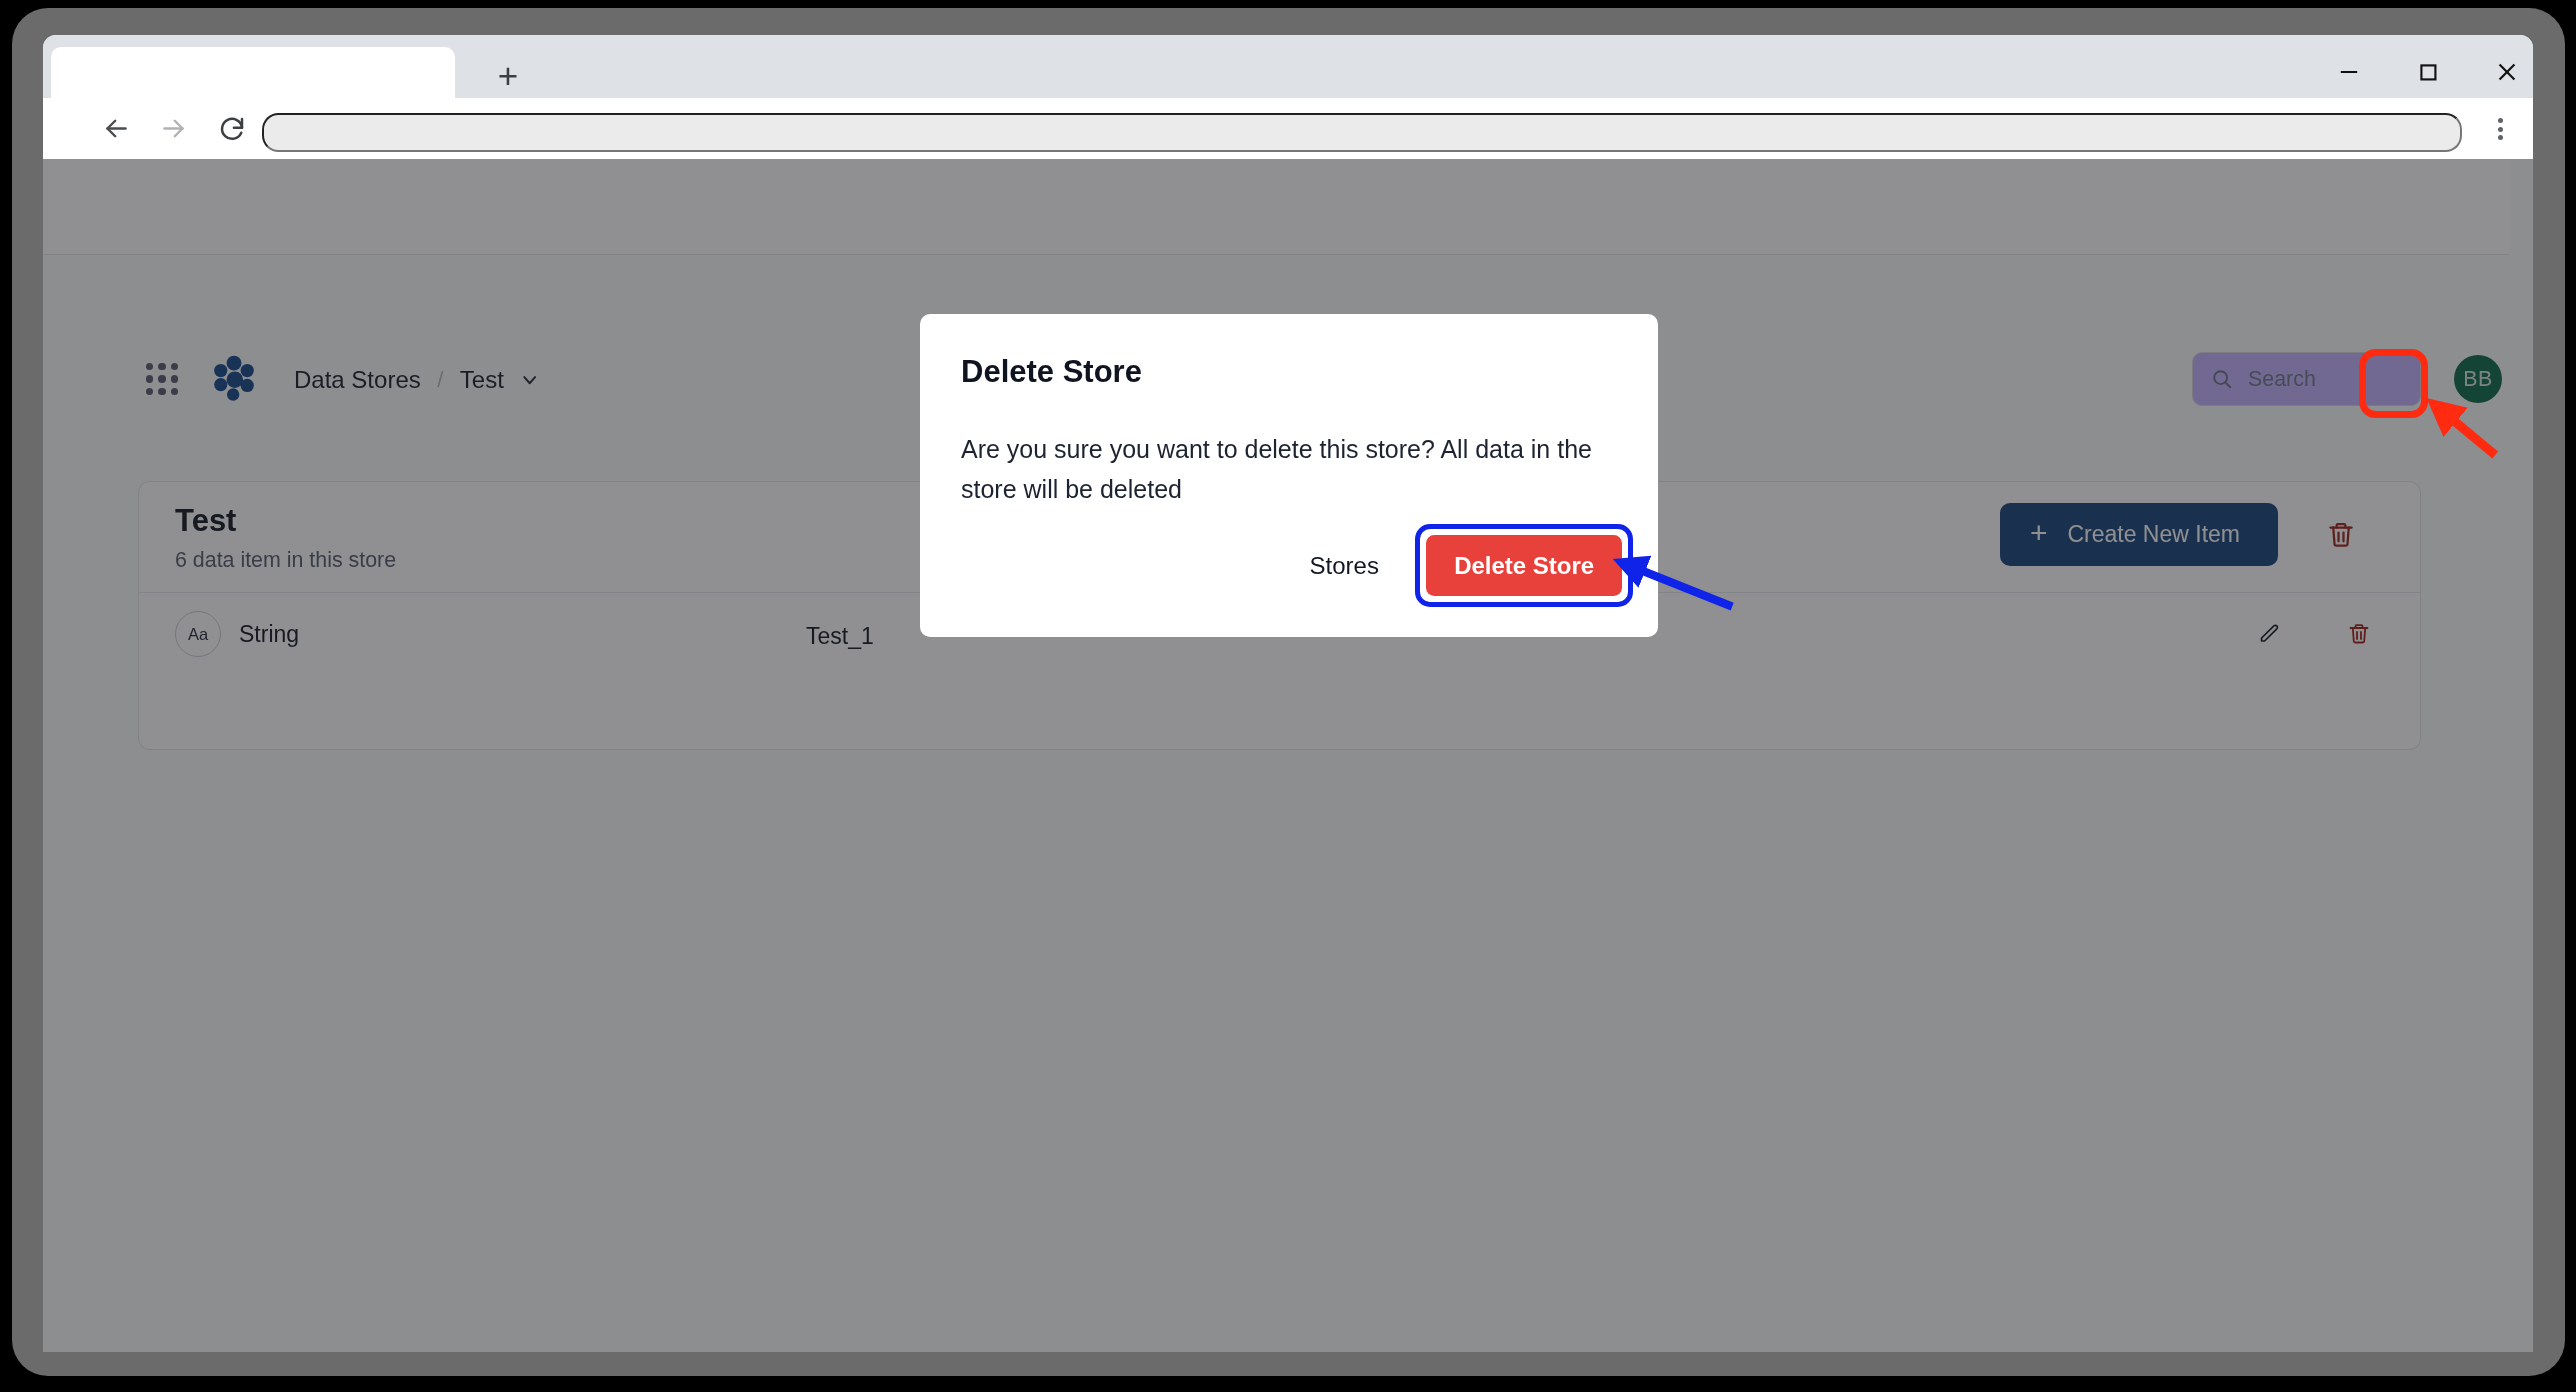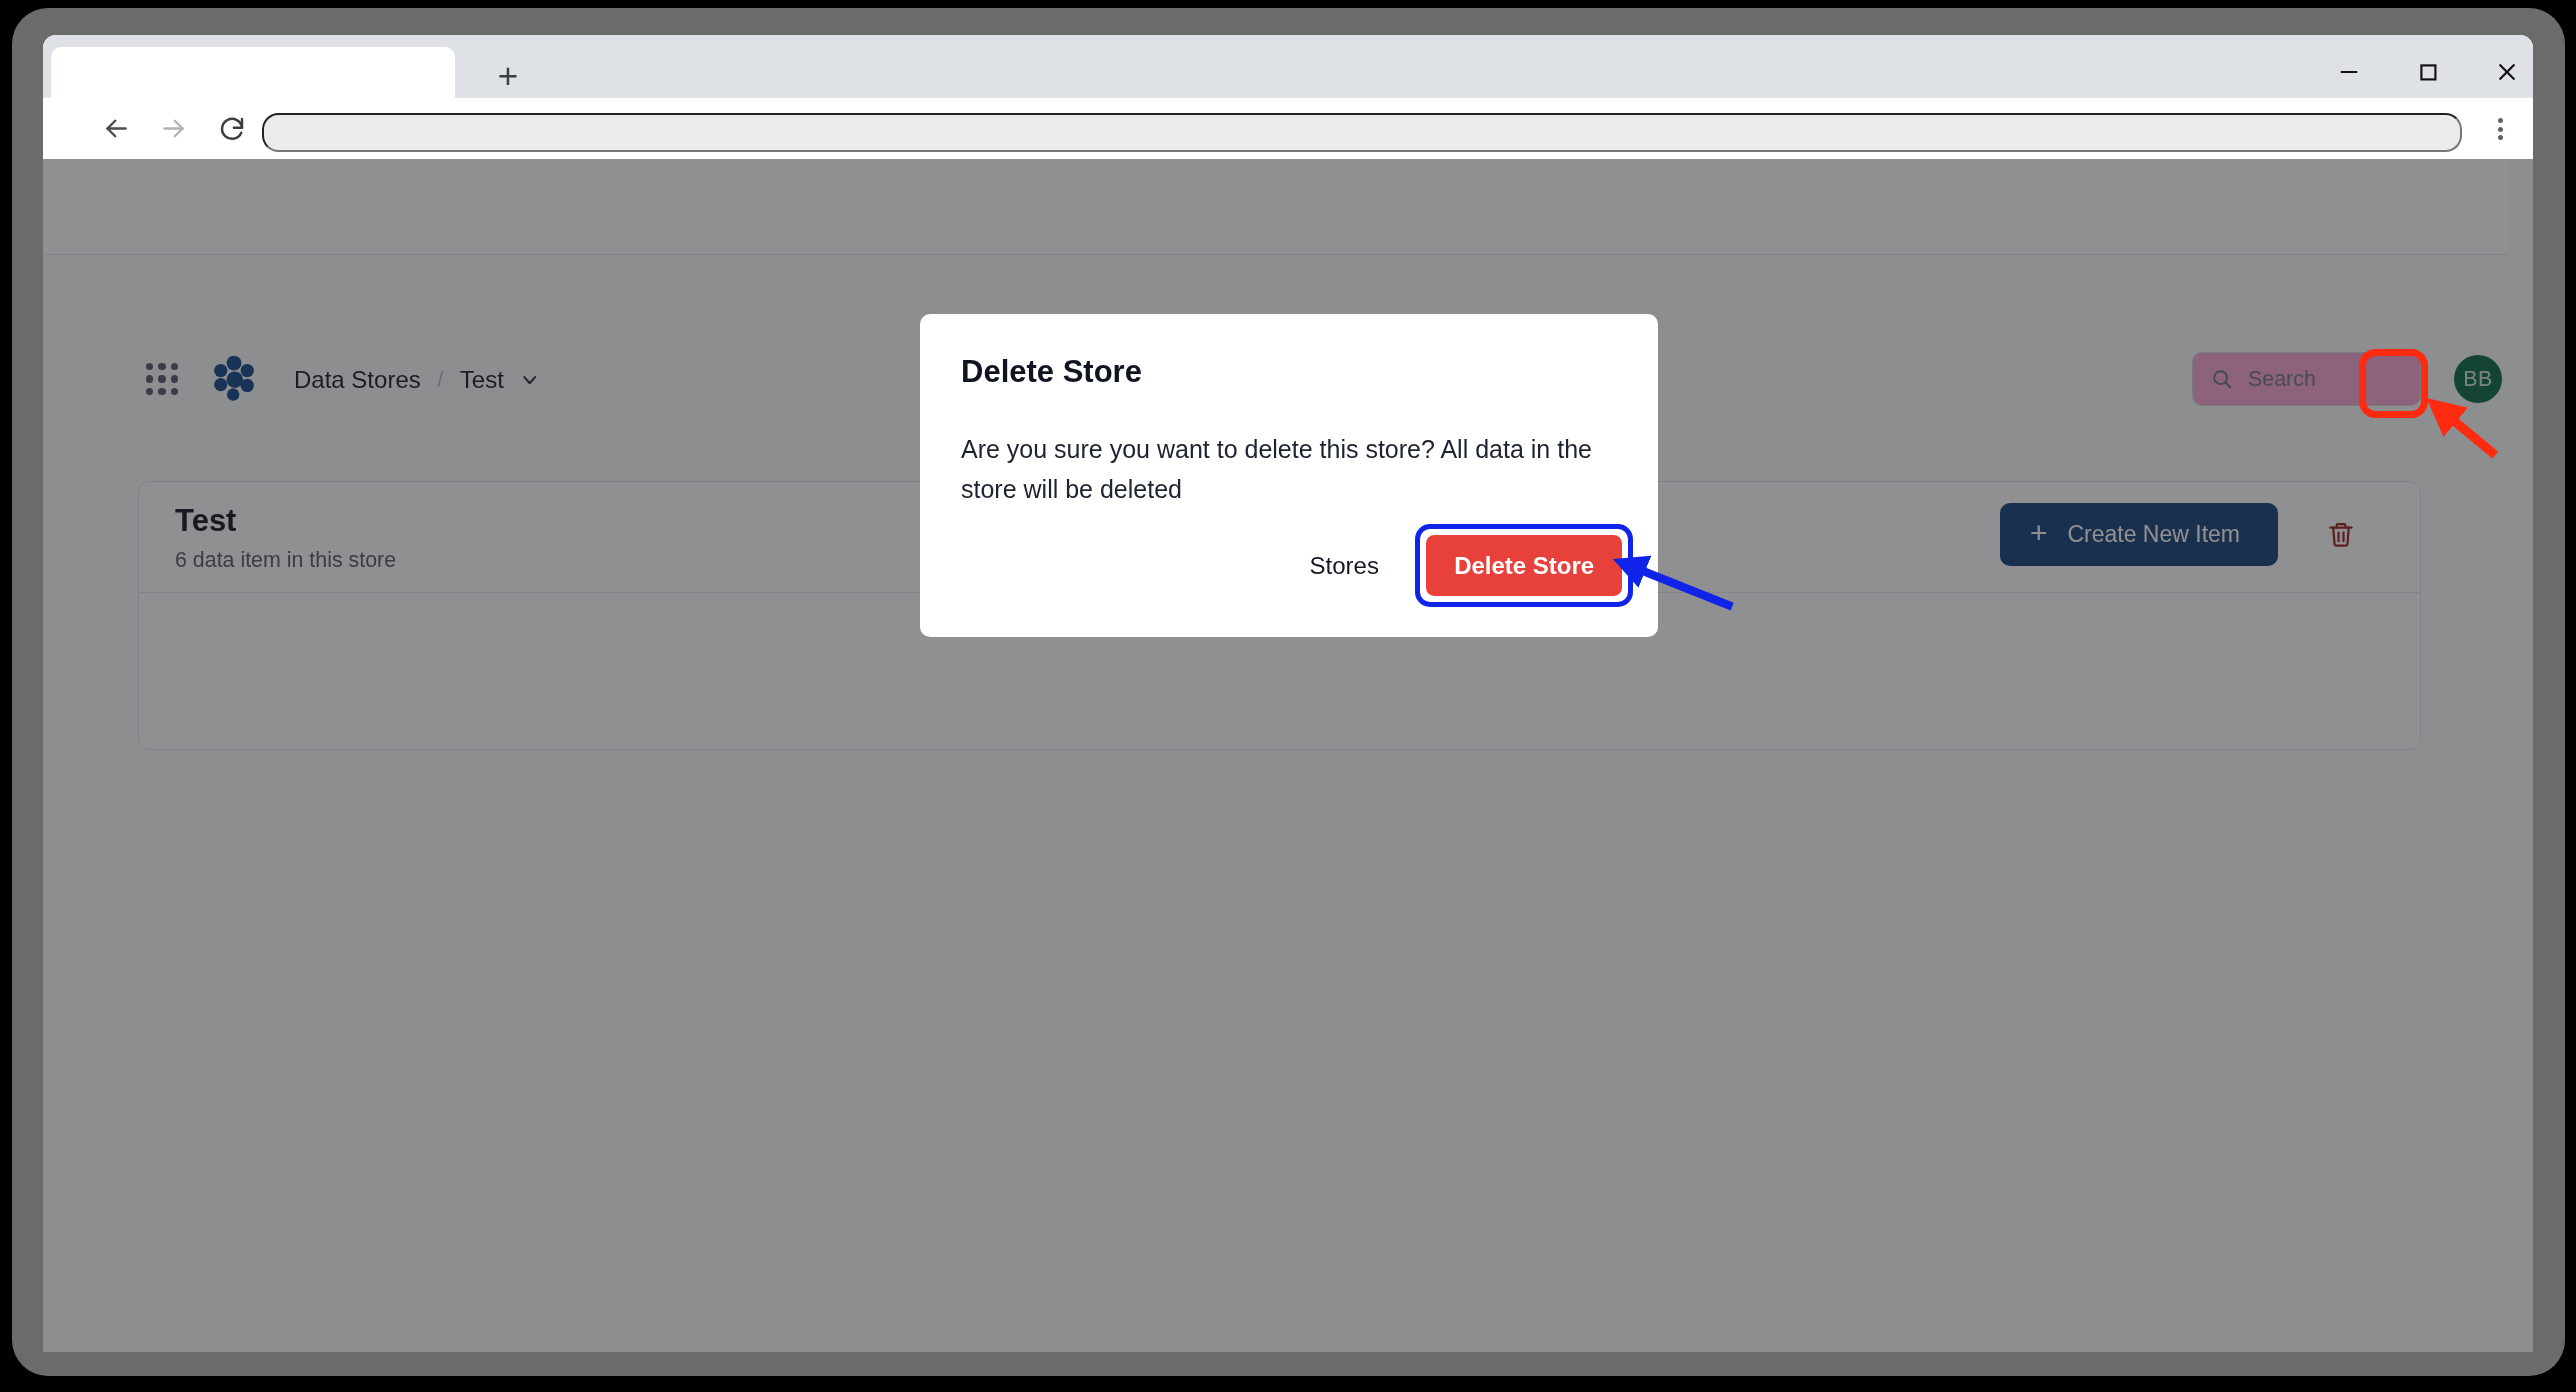--- a/index.html
+++ b/index.html
@@ -209,21 +209,21 @@
     align-items: center;
   }
   #header-search {
     position: absolute;
     left: 2149px;
     top: 193px;
     width: 229px;
     height: 54px;
     border: 0.8px solid #d5d8de;
     border-radius: 10px;
-    background: #f9a8d4;
+    background: #c4b5fd;
     display: flex;
     align-items: center;
     box-sizing: border-box;
   }
   #search-icon { margin-left: 18px; display:flex; align-items:center; }
   #search-input {
     border: none;
     outline: none;
     background: transparent;
     font-family: "Liberation Sans", sans-serif;
@@ -621,20 +621,44 @@
             <polyline points="3.5,6 20.5,6"></polyline>
             <path d="M8.5 6V4.2a1 1 0 0 1 1-1h5a1 1 0 0 1 1 1V6"></path>
             <path d="M5.8 6l1 13.2a1.4 1.4 0 0 0 1.4 1.3h7.6a1.4 1.4 0 0 0 1.4-1.3L18.2 6"></path>
             <line x1="10" y1="10" x2="10" y2="17"></line>
             <line x1="14" y1="10" x2="14" y2="17"></line>
           </svg>
         </button>
       </div>
 
 
+      <div id="table-row">
+        <div id="row-type-cell">
+          <span id="type-badge-icon">Aa</span>
+          <span id="row-type-label">String</span>
+        </div>
+        <div id="row-key-cell">Test_1</div>
+
+        <div id="row-actions">
+          <button class="row-action">
+            <svg width="28" height="28" viewBox="0 0 24 24" fill="none" stroke="#1a1f2b" stroke-width="1.7" stroke-linecap="round" stroke-linejoin="round">
+              <path d="M16.9 3.9a2 2 0 0 1 2.9 2.9L7.6 19H4.6v-3z"></path>
+            </svg>
+          </button>
+          <button class="row-action">
+            <svg width="28" height="28" viewBox="0 0 24 24" fill="none" stroke="#a5241d" stroke-width="1.8" stroke-linecap="round" stroke-linejoin="round">
+              <polyline points="3.5,6 20.5,6"></polyline>
+              <path d="M8.5 6V4.2a1 1 0 0 1 1-1h5a1 1 0 0 1 1 1V6"></path>
+              <path d="M5.8 6l1 13.2a1.4 1.4 0 0 0 1.4 1.3h7.6a1.4 1.4 0 0 0 1.4-1.3L18.2 6"></path>
+              <line x1="10" y1="10" x2="10" y2="17"></line>
+              <line x1="14" y1="10" x2="14" y2="17"></line>
+            </svg>
+          </button>
+        </div>
+      </div>
     </div>
 
     <div id="page-scrollbar-track">
       <div id="page-scrollbar-thumb"></div>
     </div>
 
     <div id="modal-overlay"></div>
 
     <div id="delete-store-dialog">
       <div id="dialog-title">Delete Store</div>

